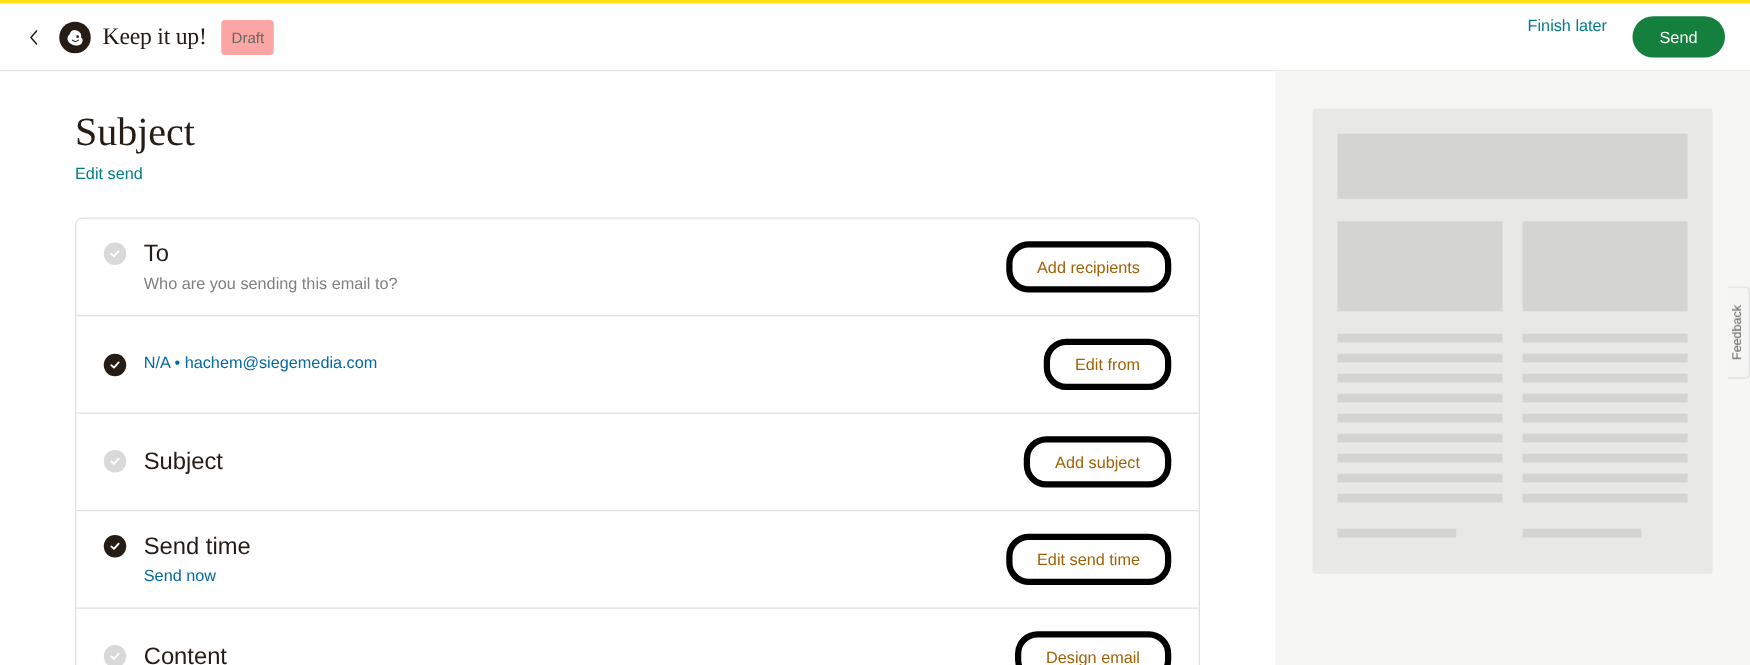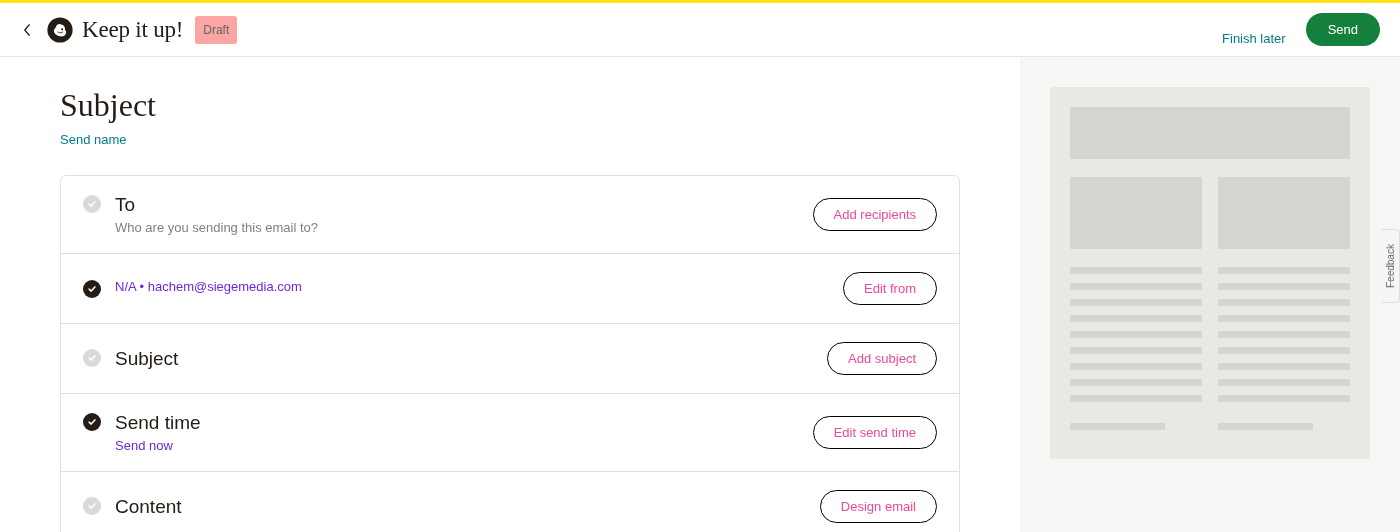--- a/index.html
+++ b/index.html
@@ -43,35 +43,35 @@
       align-items: center;
       gap: 8px;
     }
     .mc-logo {
       width: 28px;
       height: 28px;
     }
     .brand-text {
       font-family: Georgia, "Times New Roman", serif;
       font-weight: 500;
-      font-size: 23px;
+      font-size: 19px;
       letter-spacing: -0.2px;
       color: #241c15;
     }
     .draft-badge {
       background: #fca5a5;
       color: #666;
       font-size: 12px;
       padding: 7px 8px;
       border-radius: 3px;
       font-weight: 400;
     }
     .header-right {
       display: flex;
-      align-items: flex-end;
+      align-items: flex-start;
       gap: 20px;
       margin-left: 44px;
     }
     .finish-later {
       color: #007c89;
       font-size: 13px;
       font-weight: 500;
       cursor: pointer;
     }
     .send-btn {
@@ -156,25 +156,25 @@
     .row-title {
       font-size: 19px;
       font-weight: 400;
       color: #241c15;
     }
     .row-sub {
       font-size: 13px;
       color: #808080;
     }
     .row-sub.dark {
-      color: #6d28d9;
+      color: #0369a1;
     }
     .outline-btn {
-      border: 1px solid #000000;
-      color: #ec4899;
+      border: 5px solid #000000;
+      color: #a16207;
       background: #fff;
       padding: 8px 20px;
       border-radius: 18px;
       font-size: 13px;
       font-weight: 400;
       cursor: pointer;
       white-space: nowrap;
     }
     .card-row-content {
       padding: 18px 22px;
@@ -275,21 +275,21 @@
   </div>
   <div class="header-right">
     <span class="finish-later">Finish later</span>
     <button class="send-btn">Send</button>
   </div>
 </div>
 
 <div class="main">
   <div class="content-col">
     <h1 class="page-title">Subject</h1>
-    <span class="edit-name">Send name</span>
+    <span class="edit-name">Edit send</span>
 
     <div class="card-list">
 
       <div class="card-row">
         <div class="row-left">
           <div class="status-icon incomplete">
             <svg viewBox="0 0 12 12">
                 <path d="M2.5 6.2 L5 8.5 L9.5 3.5" stroke="#fff" stroke-width="1.8" fill="none" stroke-linecap="round" stroke-linejoin="round"></path>
               </svg>
           </div>

